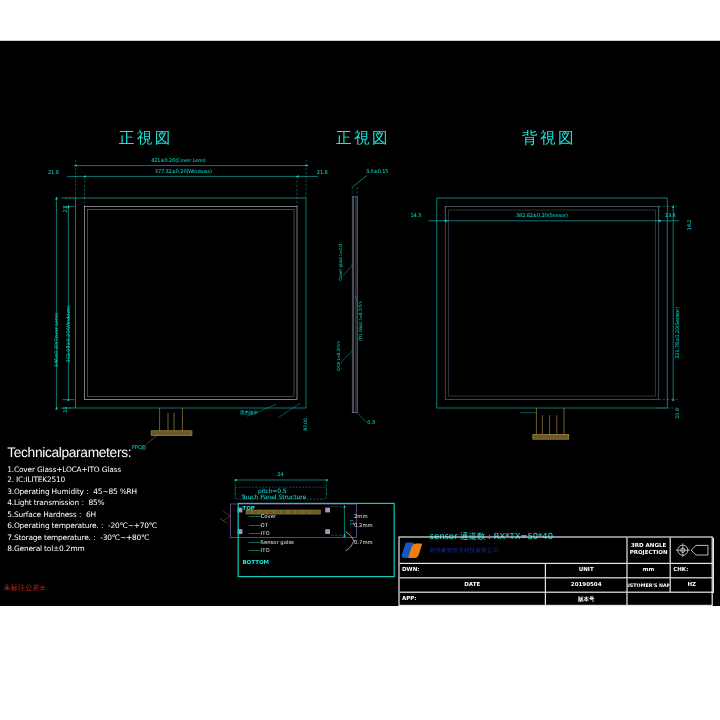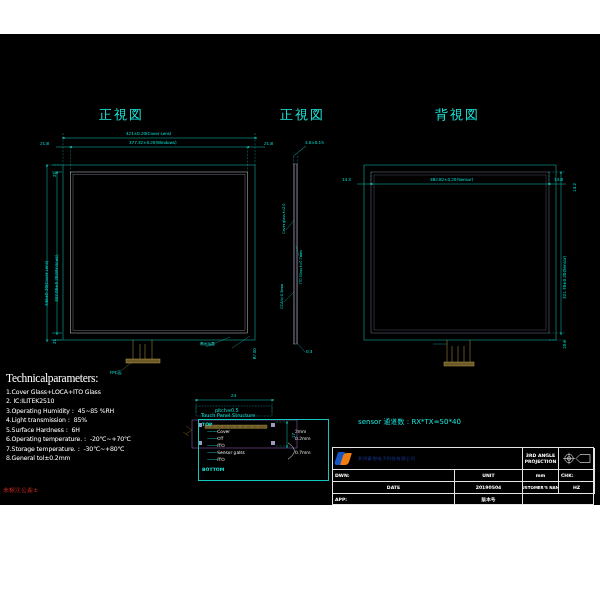--- a/index.html
+++ b/index.html
@@ -61,21 +61,21 @@
 
   
   #techparams {
     position: absolute;
     left: 6px;
     top: 338px;
     width: 210px;
   }
   #techparams .tp-title {
     color: #ffffff;
-    font-family: Liberation Serif, serif;
+    font-family: Liberation Sans, sans-serif;
     font-size: 11.5px;
     letter-spacing: -0.3px;
     margin-bottom: 3px;
     white-space: nowrap;
   }
   #techparams ol {
     margin: 0; padding: 0; list-style: none;
   }
   #techparams li {
     color: #ffffff;
@@ -207,21 +207,21 @@
   }
   .proj-sym {
     display: flex; align-items: center; gap: 1px;
   }
   
   .proj-sym svg { display: block; }
 
   #sensor-note {
     position: absolute;
     left: 358px;
-    top: 383px;
+    top: 408px;
     color: #19e8dc;
     font-family: "DejaVu Sans", sans-serif;
     font-size: 7px;
     white-space: nowrap;
   }
 </style>
 </head>
 <body>
 
 <div id="page">

